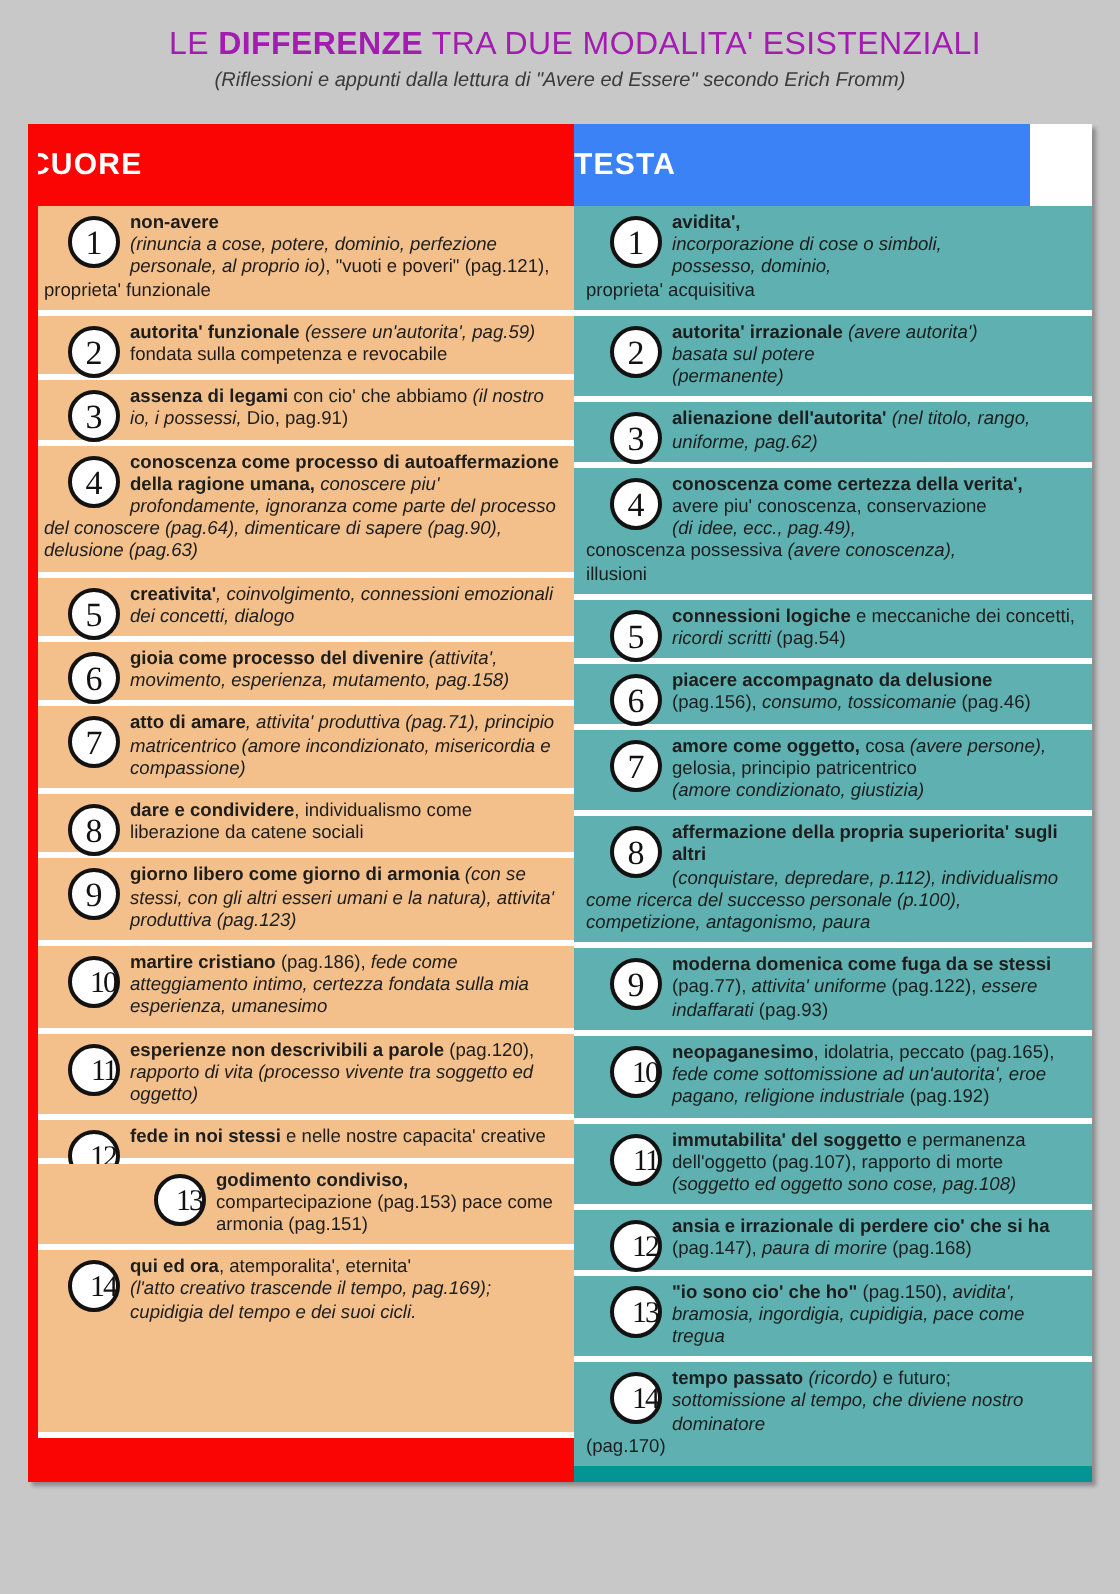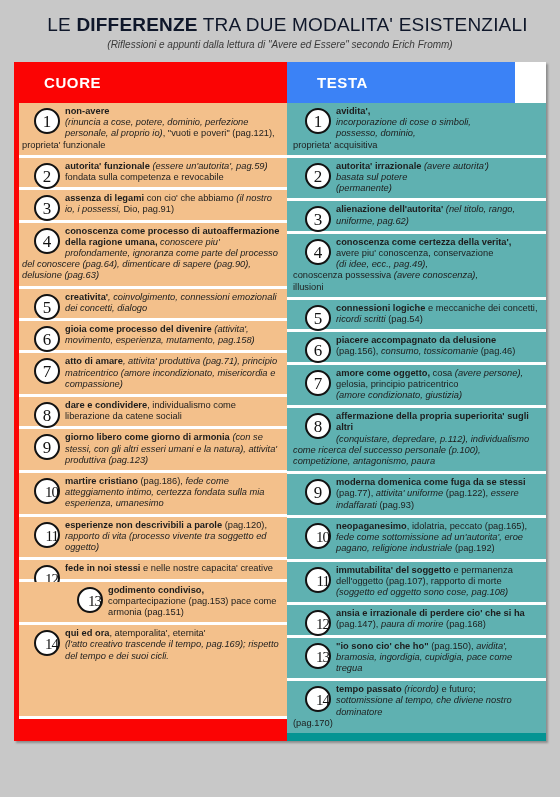--- a/index.html
+++ b/index.html
@@ -7,21 +7,21 @@
     width:560px;height:797px;
     background:#c8c8c8;
     font-family:"Liberation Sans", sans-serif;
     overflow:hidden;
   }
   .page{position:relative;width:560px;height:797px;}
 
   
   .title-block{padding-top:14px;text-align:center;}
   .title{
-    font-size:19px;letter-spacing:.2px;color:#0f172a;
+    font-size:16px;letter-spacing:.2px;color:#a21caf;
     white-space:nowrap;
     margin-left:15px;
   }
   .title .t-light{font-weight:400;}
   .title .t-bold{font-weight:700;}
   .subtitle{
     margin-top:3px;font-size:10px;font-style:italic;color:#3a3a3a;
     white-space:nowrap;
   }
 
@@ -29,21 +29,21 @@
   .frame{
     position:absolute;left:14px;top:62px;width:532px;height:679px;
     box-shadow:2px 2px 2px rgba(0,0,0,.30);
     background:#ffffff;
     display:flex;flex-direction:column;
   }
   .head-row{display:flex;height:41px;flex:0 0 41px;}
   .head-cell{
     display:flex;align-items:center;
     font-size:15px;font-weight:700;color:#ffffff;letter-spacing:.6px;
-    padding-left:30px;box-sizing:border-box;
+    box-sizing:border-box;
   }
   .head-cuore{width:273px;background:#fb0404;}
   .head-testa{width:228px;background:#3b82f6;}
 
   .body-row{display:flex;flex:1 1 auto;min-height:0;}
   .col{box-sizing:border-box;}
   .col-cuore{width:273px;background:#f3c08b;border-left:2px solid #f3c08b;}
   .col-testa{width:259px;background:#5fb1b1;}
 
   .foot-row{display:flex;height:25px;flex:0 0 25px;}
@@ -153,21 +153,21 @@
           <div class="item">
             <div class="num two-digit">12</div>
             <div class="txt"><b>fede in noi stessi</b> e nelle nostre capacita' creative</div>
           </div>
           <div class="item">
             <div class="num two-digit">13</div>
             <div class="txt"><b>godimento condiviso,</b> compartecipazione (pag.153) pace come armonia (pag.151)</div>
           </div>
           <div class="item">
             <div class="num two-digit">14</div>
-            <div class="txt"><b>qui ed ora</b>, atemporalita', eternita'<br><i>(l'atto creativo trascende il tempo, pag.169); rispetto del tempo e dei suoi cicli.</i></div>
+            <div class="txt"><b>qui ed ora</b>, atemporalita', eternita'<br><i>(l'atto creativo trascende il tempo, pag.169); cupidigia del tempo e dei suoi cicli.</i></div>
           </div>
         </div>
       <div class="col col-testa" id="col-testa">
           <div class="item">
             <div class="num">1</div>
             <div class="txt"><b>avidita',</b><br><i>incorporazione di cose o simboli,<br>possesso, dominio,</i><br>proprieta' acquisitiva</div>
           </div>
           <div class="item">
             <div class="num">2</div>
             <div class="txt"><b>autorita' irrazionale</b> <i>(avere autorita')<br>basata  sul potere<br>(permanente)</i></div>

